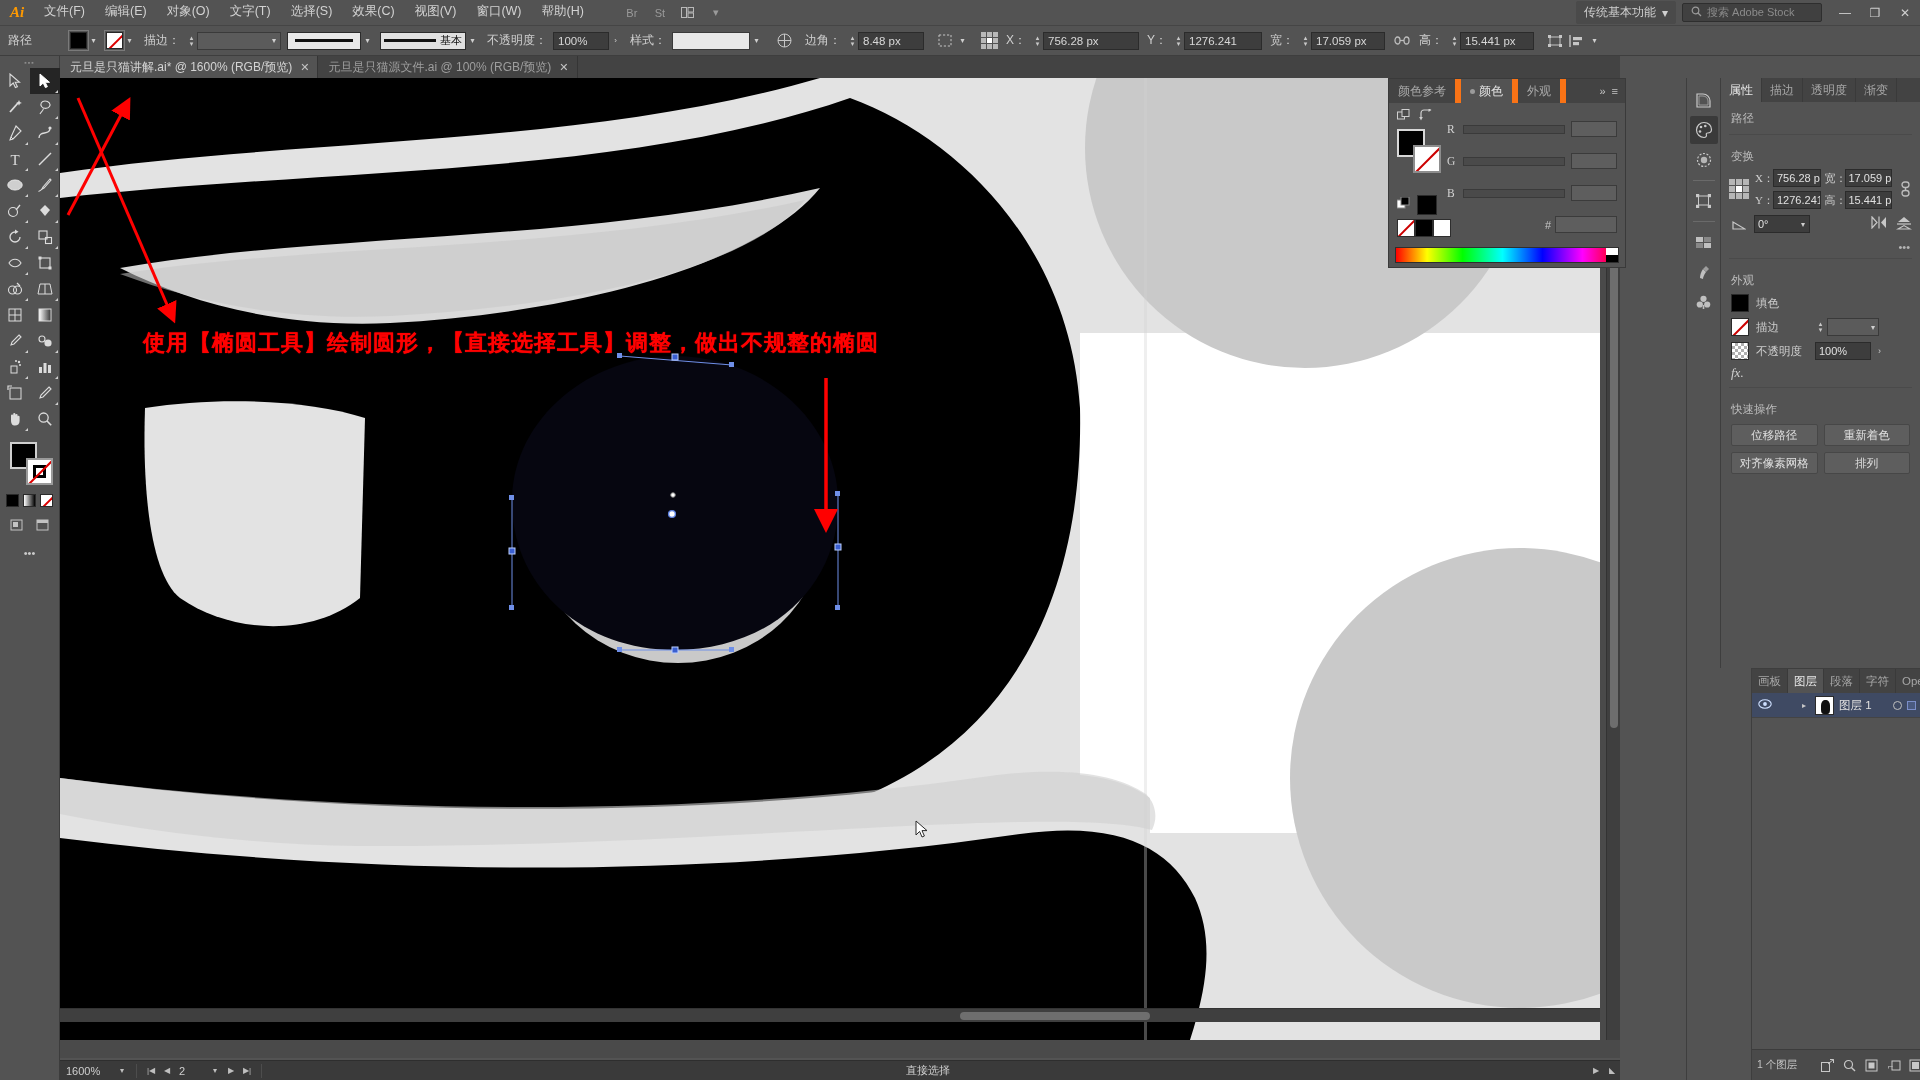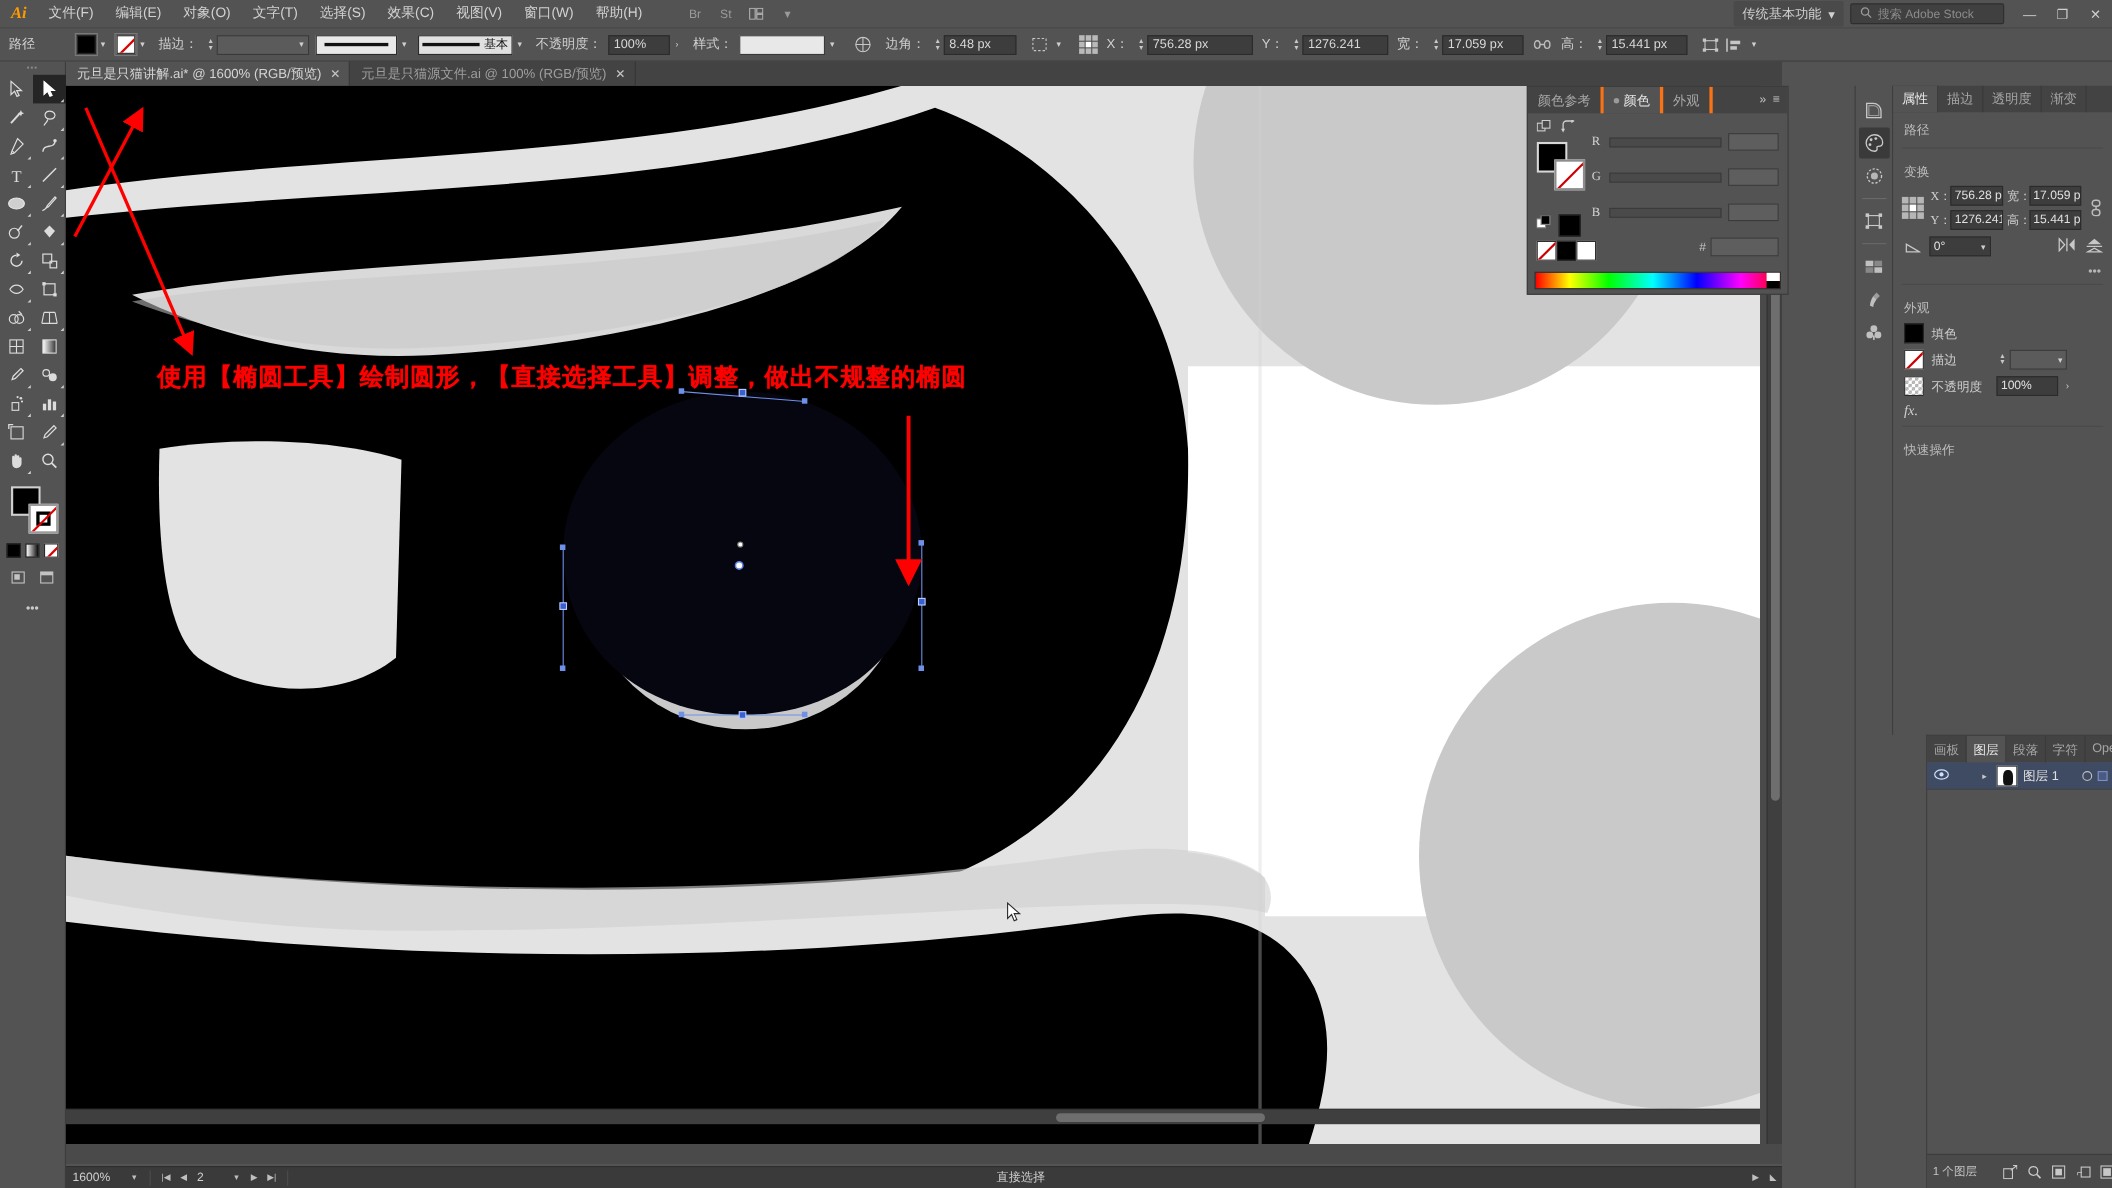--- a/index.html
+++ b/index.html
@@ -198,21 +198,21 @@
   .dock-divider { width:22px; height:1px; background:#6a6a6a; margin:4px 0; }
 
   
   .colorpanel {
     position:absolute; left:1388px; top:78px; width:238px; height:190px;
     background:#535353; border:1px solid #3a3a3a; z-index:30;
   }
   .cp-tabs { display:flex; height:24px; background:#434343; align-items:stretch; }
   .cp-tab {
     padding:0 9px; display:flex; align-items:center; gap:4px;
-    font-size:12px; color:#a8a8a8; border-right:3px solid #f97316;
+    font-size:12px; color:#a8a8a8; border-right:6px solid #f97316;
   }
   .cp-tab.active { background:#535353; color:#e4e4e4; }
   .cp-tab .dot { width:5px;height:5px;border-radius:50%;background:#9a9a9a; }
   .cp-tabs-right { margin-left:auto; display:flex; align-items:center;
     gap:6px; padding-right:7px; color:#c6c6c6; font-size:11px; }
   .cp-body { position:relative; height:166px; padding:6px; }
   .cp-fs { position:absolute; left:8px; top:26px; width:46px; height:46px; }
   .cp-fs .f { position:absolute; left:0; top:0; width:28px;height:28px;
     background:#000; border:2px solid #d8d8d8; }
   .cp-fs .s { position:absolute; left:16px; top:16px; width:28px;height:28px;
@@ -1067,20 +1067,26 @@
     </div>
     <div class="ap-row">
       <span class="ap-sw checker"></span>
       <span class="ap-lbl">不透明度</span>
       <span class="ap-inp">100%</span>
       <span style="font-size:9px;color:#cfcfcf">›</span>
     </div>
     <div class="fxbtn">fx.</div>
     <div class="pp-hr"></div>
     <div class="pp-sectitle">快速操作</div>
+    <div class="qa-grid">
+      <div class="qa-btn">位移路径</div>
+      <div class="qa-btn">重新着色</div>
+      <div class="qa-btn">对齐像素网格</div>
+      <div class="qa-btn">排列</div>
+    </div>
   </div>
 
   <div class="layerspanel">
     <div class="lp-tabs">
       <div class="lp-tab">画板</div>
       <div class="lp-tab active">图层</div>
       <div class="lp-tab">段落</div>
       <div class="lp-tab">字符</div>
       <div class="lp-tab">OpenTyp</div>
 

